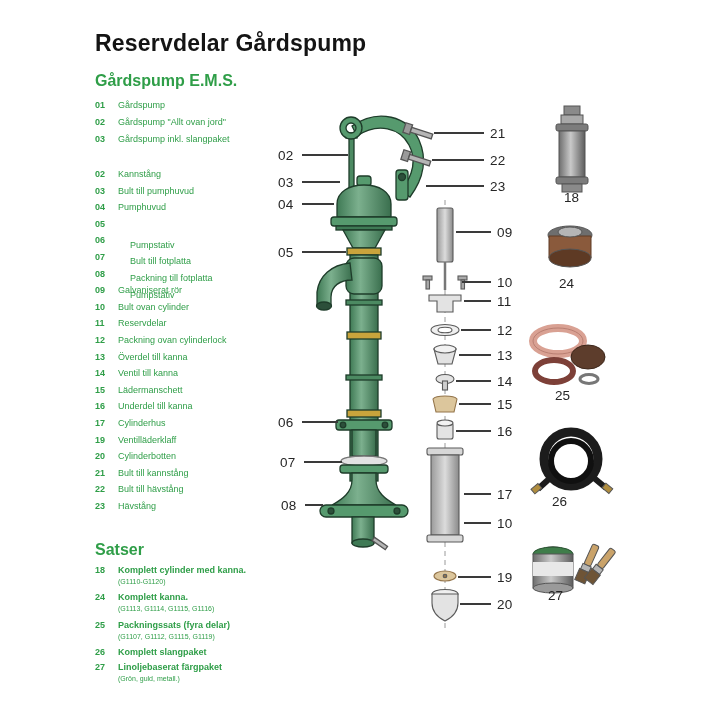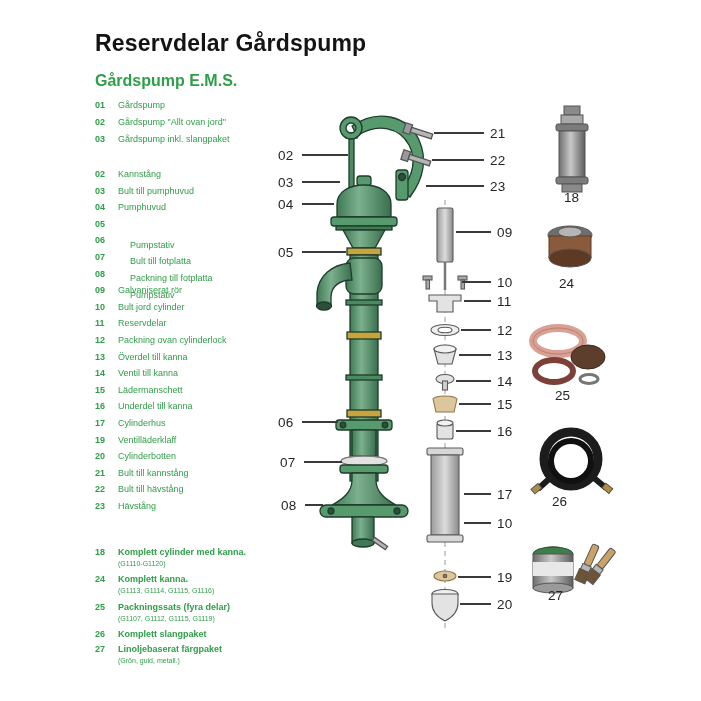--- a/index.html
+++ b/index.html
@@ -239,21 +239,21 @@
       <div class="row indent">
           <span class="num">08</span>
           <span class="lbl">Pumpstativ</span>
         </div>
       <div class="row">
           <span class="num">09</span>
           <span class="lbl">Galvaniserat rör</span>
         </div>
       <div class="row">
           <span class="num">10</span>
-          <span class="lbl">Bult jord cylinder</span>
+          <span class="lbl">Bult ovan cylinder</span>
         </div>
       <div class="row">
           <span class="num">11</span>
           <span class="lbl">Reservdelar</span>
         </div>
       <div class="row">
           <span class="num">12</span>
           <span class="lbl">Packning ovan cylinderlock</span>
         </div>
       <div class="row">
@@ -293,20 +293,21 @@
           <span class="lbl">Bult till hävstång</span>
         </div>
       <div class="row">
           <span class="num">23</span>
           <span class="lbl">Hävstång</span>
         </div>
     </div>
   </div>
 
   <div class="sec sec3" style="top:541px">
+    <div class="sec-h">Satser</div>
     <div class="rows">
       <div class="kit-row" style="margin-bottom:6px">
         <div class="row">
             <span class="num">18</span>
             <span class="lbl">Komplett cylinder med kanna.</span>
           </div>
         <div class="sub">(G1110-G1120)</div>
       </div>
       <div class="kit-row" style="margin-bottom:7px">
         <div class="row">

